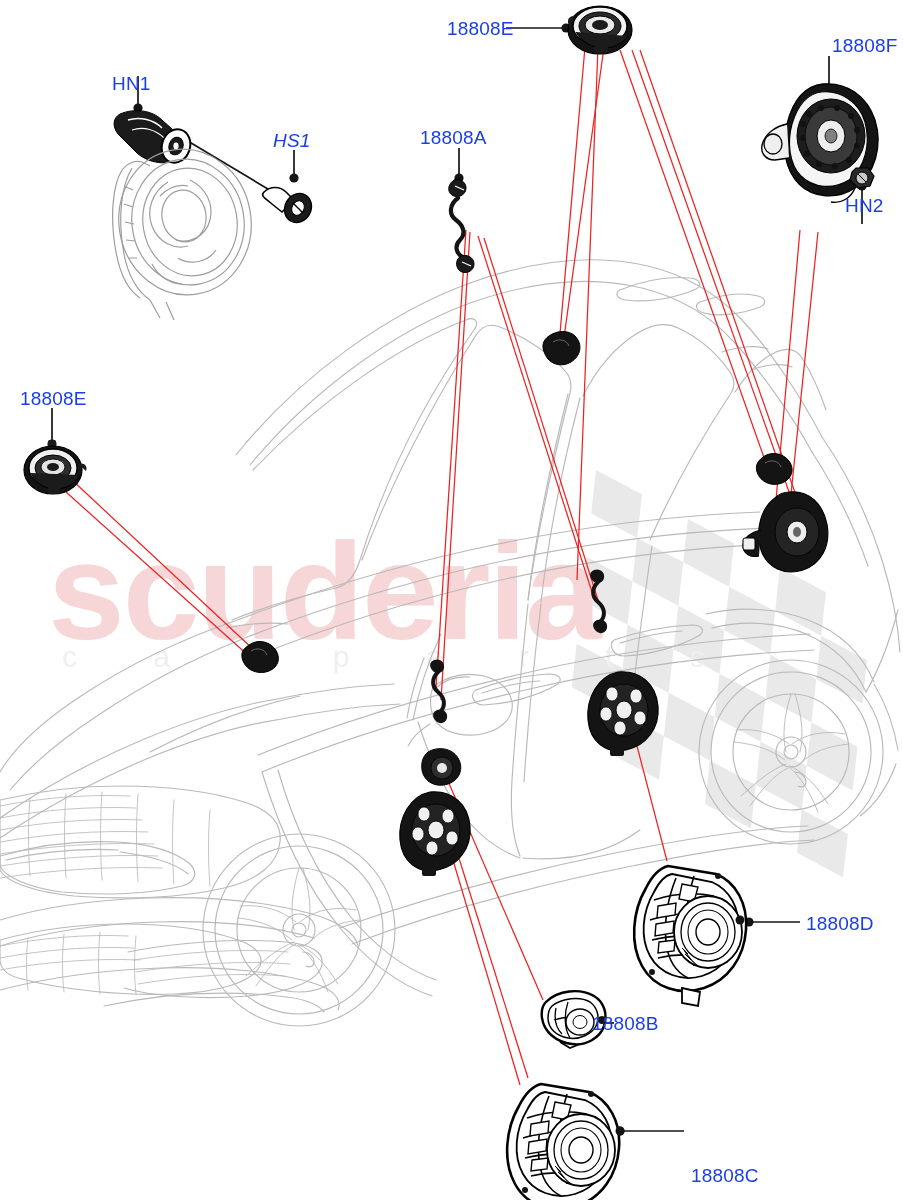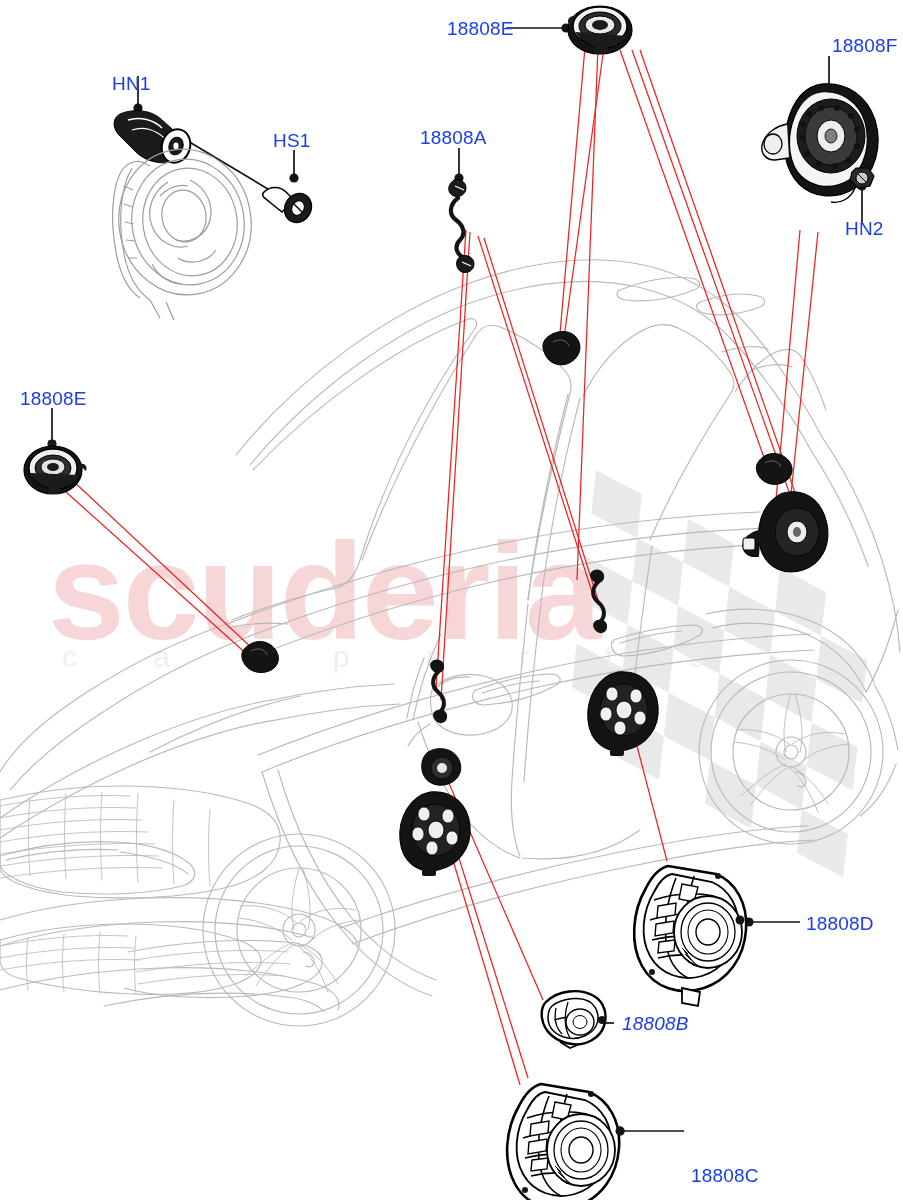--- a/index.html
+++ b/index.html
@@ -582,24 +582,24 @@
       <circle cx="115" cy="51" r="4.5" fill="#141414"></circle>
       <circle cx="86" cy="14" r="3" fill="#141414"></circle>
       <circle cx="20" cy="110" r="3" fill="#141414"></circle>
     </g>
 
   </svg>
   </div>
 
   <div class="layer label-layer">
     <div class="lbl" style="left:112px;top:74px;">HN1</div>
-    <div class="lbl" style="left:273px;top:131px;">HS1</div>
+    <div class="lbl" style="left:273px;top:131px;font-style:italic;">HS1</div>
     <div class="lbl" style="left:420px;top:128px;">18808A</div>
     <div class="lbl" style="left:447px;top:19px;">18808E</div>
     <div class="lbl" style="left:832px;top:36px;">18808F</div>
-    <div class="lbl" style="left:845px;top:219px;">HN2</div>
+    <div class="lbl" style="left:845px;top:196px;">HN2</div>
     <div class="lbl" style="left:20px;top:389px;">18808E</div>
     <div class="lbl" style="left:806px;top:914px;text-align:center;">18808D</div>
-    <div class="lbl" style="left:622px;top:1014px;font-style:italic;">18808B</div>
+    <div class="lbl" style="left:592px;top:1014px;">18808B</div>
     <div class="lbl" style="left:691px;top:1122px;margin-top:44px;">18808C</div>
   </div>
 
 </div>
 
 </body></html>

